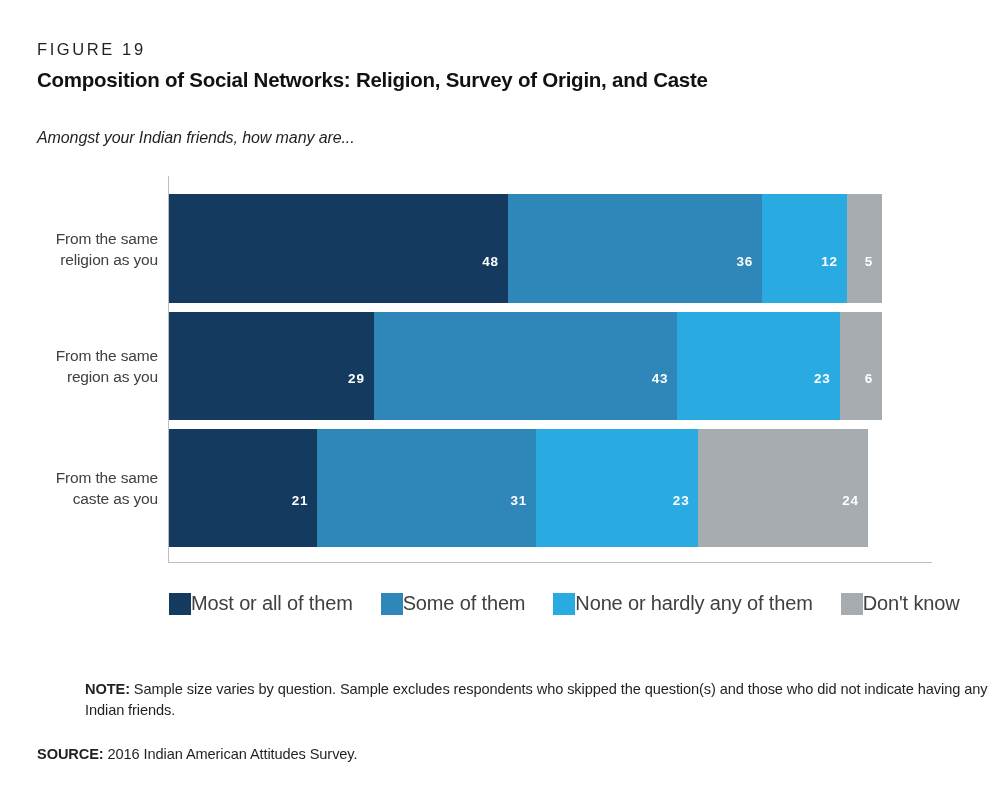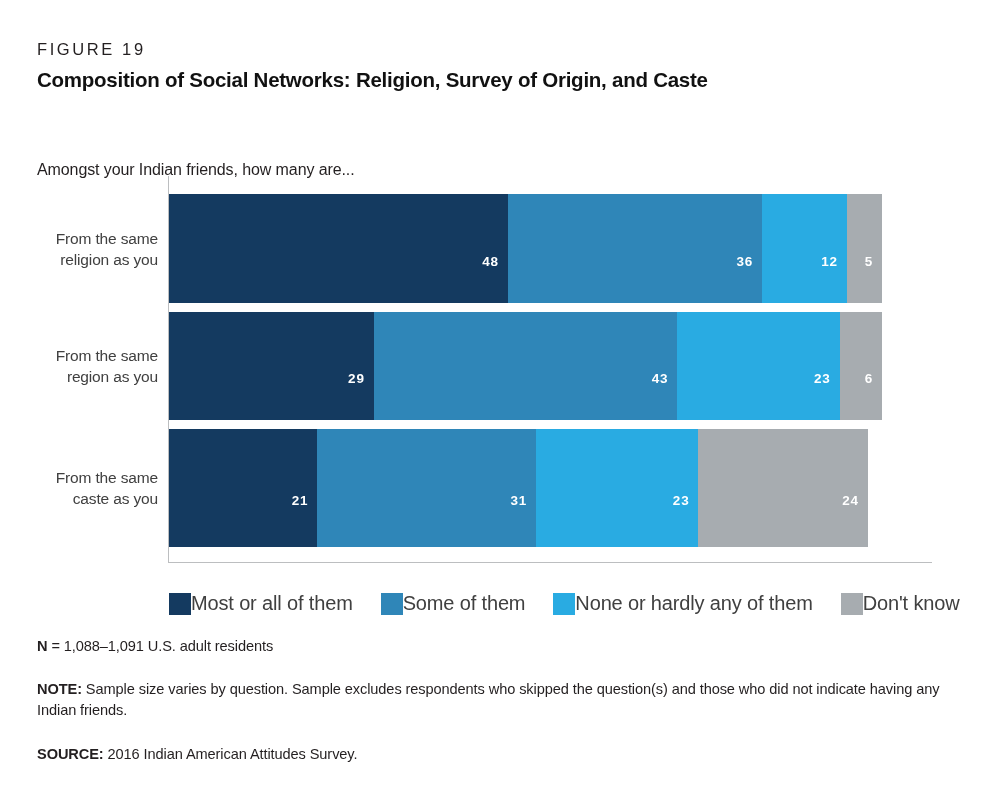--- a/index.html
+++ b/index.html
@@ -41,24 +41,24 @@
     font-weight: bold;
     color: #111111;
     letter-spacing: -0.25px;
     white-space: nowrap;
   }
   .fig-subtitle {
     position: absolute;
     left: 37px;
     top: 129px;
     font-size: 16px;
+    font-style: italic;
     color: #231f20;
     letter-spacing: -0.1px;
     white-space: nowrap;
-    margin-top: 32px;
   }
 
   
   .plot {
     position: absolute;
     left: 0;
     top: 0;
     width: 1000px;
     height: 785px;
   }
@@ -153,21 +153,21 @@
   .note {
     position: absolute;
     left: 37px;
     font-size: 14.6px;
     line-height: 21px;
     color: #231f20;
     letter-spacing: -0.1px;
   }
   .note b { font-weight: bold; }
   .note-n      { top: 636px; width: 900px; }
-  .note-note   { top: 679px; width: 905px; }
+  .note-note   { top: 679px; width: 905px; margin-left: 48px; }
   .note-source { top: 744px; width: 900px; }
 </style>
 </head>
 <body>
 
 <div class="page">
 
   <div class="fig-num">FIGURE 19</div>
   <div class="fig-title">Composition of Social Networks: Religion, Survey of Origin, and Caste</div>
   <div class="fig-subtitle">Amongst your Indian friends, how many are...</div>
@@ -195,23 +195,20 @@
             <div>From the same</div>
             <div>caste as you</div>
           </div>
           <div class="bars"><div class="seg" title="Most or all of them" style="width: 148.26px; background: rgb(20, 58, 96);"><span class="seg-value">21</span></div><div class="seg" title="Some of them" style="width: 218.86px; background: rgb(47, 134, 184);"><span class="seg-value">31</span></div><div class="seg" title="None or hardly any of them" style="width: 162.38px; background: rgb(41, 171, 226);"><span class="seg-value">23</span></div><div class="seg" title="Don't know" style="width: 169.44px; background: rgb(167, 172, 176);"><span class="seg-value">24</span></div></div>
         </div>
       </div>
   </div>
 
   <div class="legend" id="legend-host"><div class="legend-item"><span class="legend-swatch" style="background: rgb(20, 58, 96);"></span><span class="legend-label">Most or all of them</span></div><div class="legend-item"><span class="legend-swatch" style="background: rgb(47, 134, 184);"></span><span class="legend-label">Some of them</span></div><div class="legend-item"><span class="legend-swatch" style="background: rgb(41, 171, 226);"></span><span class="legend-label">None or hardly any of them</span></div><div class="legend-item"><span class="legend-swatch" style="background: rgb(167, 172, 176);"></span><span class="legend-label">Don't know</span></div></div>
 
-  <div class="note note-n">
-    <b>N</b><span> = 1,088–1,091 U.S. adult residents</span>
-  </div>
   <div class="note note-note">
     <b>NOTE:</b><span> Sample size varies by question. Sample excludes respondents who skipped the question(s) and those who did not indicate having any Indian friends.</span>
   </div>
   <div class="note note-source">
     <b>SOURCE:</b><span> 2016 Indian American Attitudes Survey.</span>
   </div>
 
 </div>
 
 </body></html>

